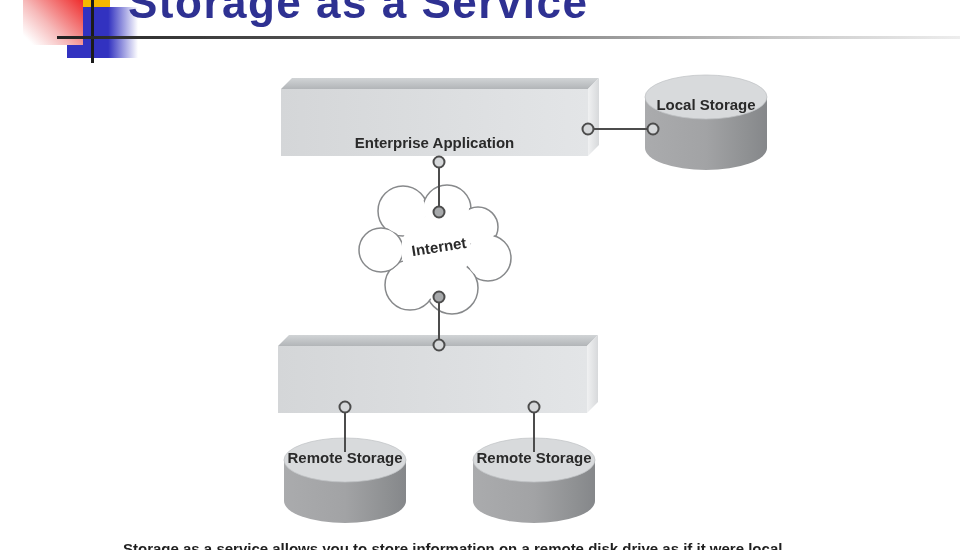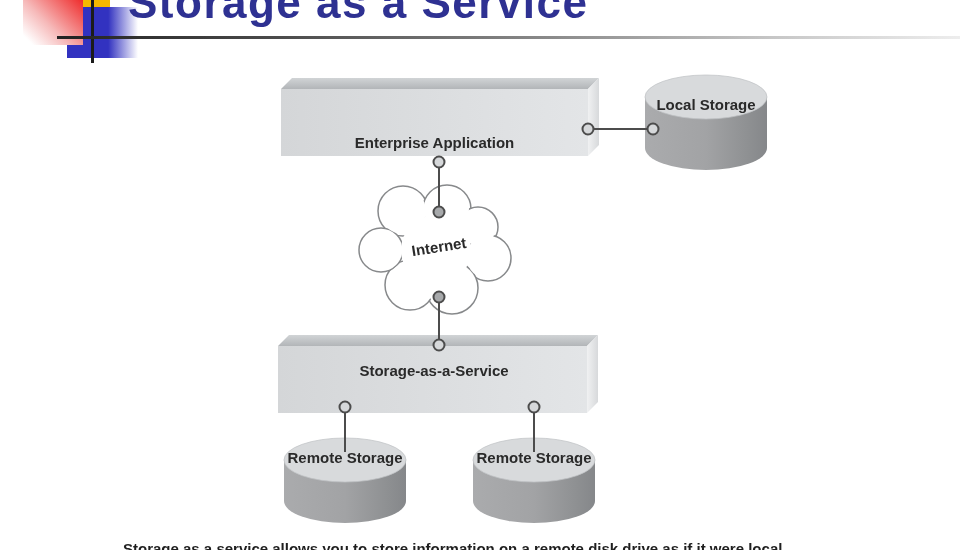--- a/index.html
+++ b/index.html
@@ -164,18 +164,17 @@
   <circle class="node-dot" cx="439" cy="297" r="5.5"></circle>
   <circle class="node-ring" cx="439" cy="345" r="5.5"></circle>
   <circle class="node-ring" cx="345" cy="407" r="5.5"></circle>
   <circle class="node-ring" cx="534" cy="407" r="5.5"></circle>
 </svg>
 
 <div class="abs dlabel lbl-enterprise">Enterprise Application</div>
 <div class="abs dlabel lbl-local">Local Storage</div>
 <div class="abs dlabel lbl-internet">Internet</div>
 <div class="abs dlabel lbl-provider">
-  <div>Storage-as-a-Service</div>
 </div>
 <div class="abs dlabel lbl-remote-l">Remote Storage</div>
 <div class="abs dlabel lbl-remote-r">Remote Storage</div>
 
 <div class="abs caption">Storage as a service allows you to store information on a remote disk drive as if it were local.</div>
 
 </body></html>

